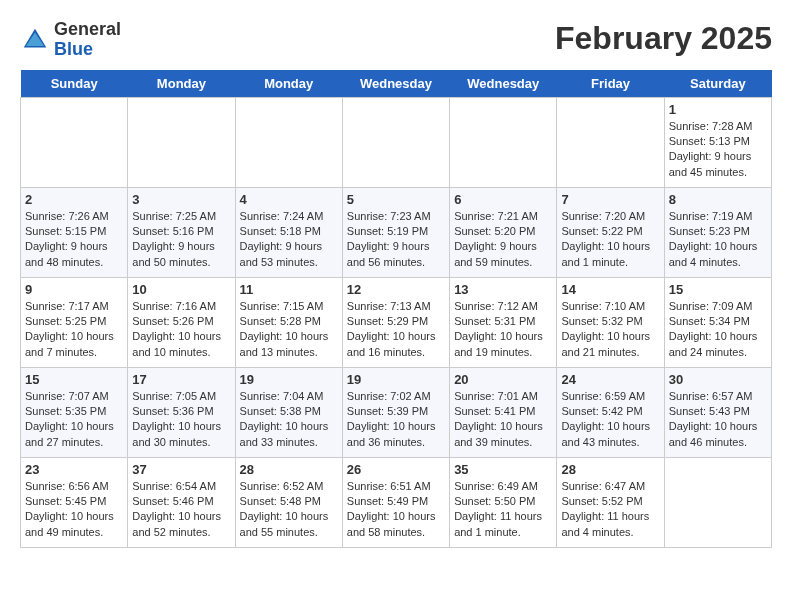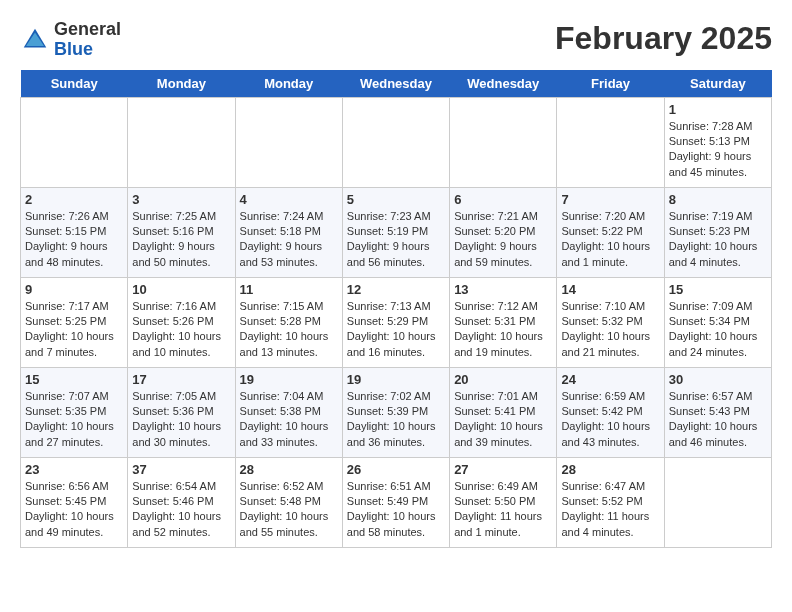--- a/index.html
+++ b/index.html
@@ -243,21 +243,21 @@
         </td>
         <td>
           <span class="day-num">28</span>
           <div class="cell-content">Sunrise: 6:52 AM<br>Sunset: 5:48 PM<br>Daylight: 10 hours and 55 minutes.</div>
         </td>
         <td>
           <span class="day-num">26</span>
           <div class="cell-content">Sunrise: 6:51 AM<br>Sunset: 5:49 PM<br>Daylight: 10 hours and 58 minutes.</div>
         </td>
         <td>
-          <span class="day-num">27</span>
+          <span class="day-num">35</span>
           <div class="cell-content">Sunrise: 6:49 AM<br>Sunset: 5:50 PM<br>Daylight: 11 hours and 1 minute.</div>
         </td>
         <td>
           <span class="day-num">28</span>
           <div class="cell-content">Sunrise: 6:47 AM<br>Sunset: 5:52 PM<br>Daylight: 11 hours and 4 minutes.</div>
         </td>
         <td class="empty-cell"></td>
       </tr>
     </tbody>
 </table>

